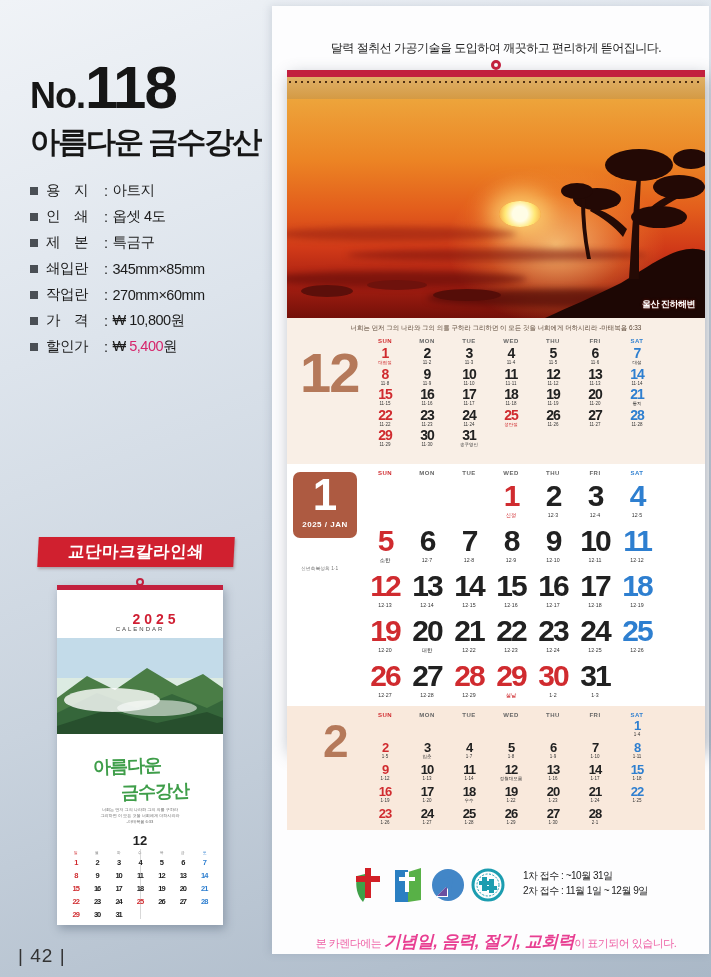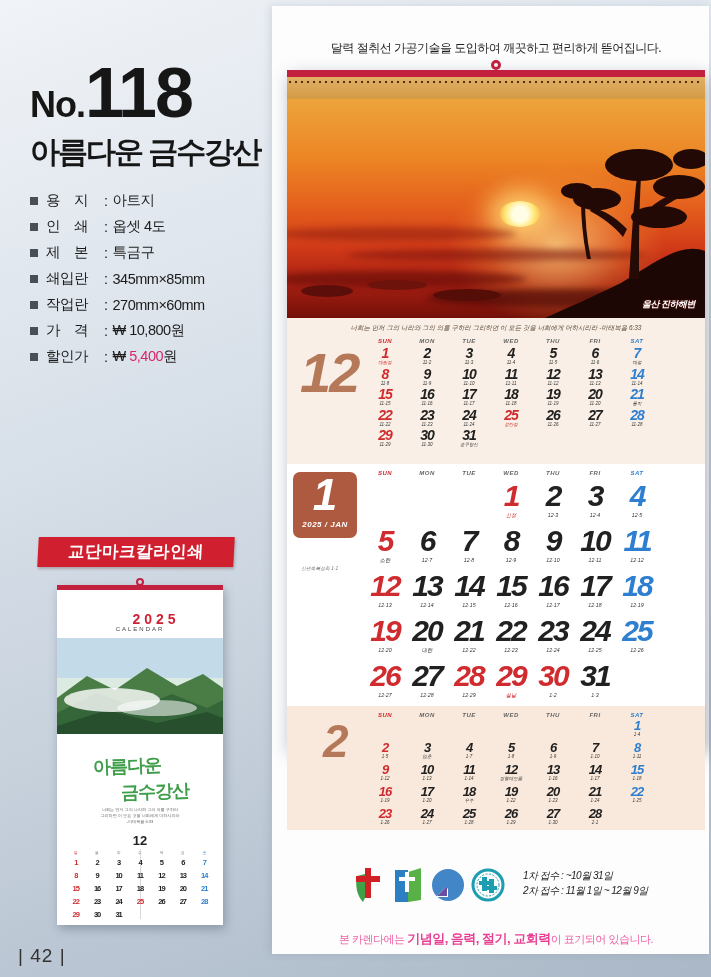--- a/index.html
+++ b/index.html
@@ -9,21 +9,21 @@
     background:linear-gradient(160deg,#f0f3f7 0%,#dde4ec 30%,#c9d3de 60%,#aab8c7 100%); }
 
   
   .panel { position:absolute; left:272px; top:6px; width:437px; height:948px;
     background:#fdfdfe; box-shadow:-2px 0 8px rgba(90,105,125,.18); }
 
   
   .prod { position:absolute; left:30px; top:58px; width:240px; color:#161616; }
   .prod-no { font-weight:bold; letter-spacing:-1px; line-height:1; }
   .prod-no .no-pre { font-size:36px; }
-  .prod-no .no-num { font-size:70px; letter-spacing:-2px; }
+  .prod-no .no-num { font-size:60px; letter-spacing:-2px; }
   .prod-title { font-size:30px; font-weight:bold; letter-spacing:-2px; margin-top:4px; }
   .prod-size { font-size:20px; font-weight:bold; letter-spacing:-1px; margin-top:26px; }
   .spec-list { margin-top:18px; }
   .spec-row { display:flex; align-items:center; font-size:14.5px; font-weight:normal;
     letter-spacing:-0.5px; margin-bottom:7px; color:#1c1c1c; }
   .spec-row .bullet { width:8px; height:8px; background:#4a4f55; margin-right:8px; flex:none; }
   .spec-row .lab { width:58px; flex:none; }
   .spec-row .colon { margin-right:5px; }
   .accent-price { color:#d6256b; }
 
@@ -60,21 +60,21 @@
   .mini-grid .cal-row { display:flex; height:13px; }
   .mini-grid .cell { flex:1; text-align:center; }
   .mini-grid .num { font-size:7.5px; font-weight:bold; }
 
   
   .top-note { position:absolute; left:287px; top:40px; width:418px; text-align:center;
     font-size:12px; color:#222; letter-spacing:-0.5px; }
 
   
   .sheet { position:absolute; left:287px; top:70px; width:418px; height:678px; background:#fff;
-    box-shadow:3px 6px 16px rgba(70,85,105,.45);font-style:italic; }
+    box-shadow:3px 6px 16px rgba(70,85,105,.45); }
   .sheet-hook { position:absolute; left:50%; top:-10px; width:10px; height:10px; margin-left:-5px;
     border:3px solid #c2203e; border-radius:50%; }
   .sheet-bar { position:absolute; left:0; top:0; width:100%; height:7px; background:#c2203e; }
   .gold-strip { position:absolute; left:0; top:7px; width:100%; height:22px;
     background:linear-gradient(#e0b066,#d49a44); }
   .perforation { position:absolute; left:2px; top:4px; width:414px; height:2px;
     background:repeating-linear-gradient(90deg,#4f2f12 0 2px,transparent 2px 6px); }
 
   
   .photo { position:absolute; left:0; top:29px; width:418px; height:219px; overflow:hidden;
@@ -126,21 +126,21 @@
   
   .footer-row { position:absolute; left:8px; top:790px; width:418px; height:60px; }
   .logos { position:absolute; left:56px; top:6px; display:flex; gap:6px; }
   .logo { width:34px; height:38px; position:relative; }
   .reception { position:absolute; left:228px; top:8px; font-size:10px; color:#222;
     line-height:15px; letter-spacing:-0.5px; }
 
   
   .pink-note { position:absolute; left:287px; top:930px; width:418px; text-align:center;
     font-size:11px; color:#ee5fa4; letter-spacing:-0.5px; }
-  .pink-note b { font-size:13px; color:#e83f92; }
+  .pink-note b { font-size:17px; color:#e83f92;font-style:italic; }
 
   
   .page-num { position:absolute; left:18px; top:945px; font-size:19px; color:#333; letter-spacing:1px;text-align:right; }
 </style>
 </head>
 <body>
 
 <div id="stage">
 
   <div class="panel"></div>

